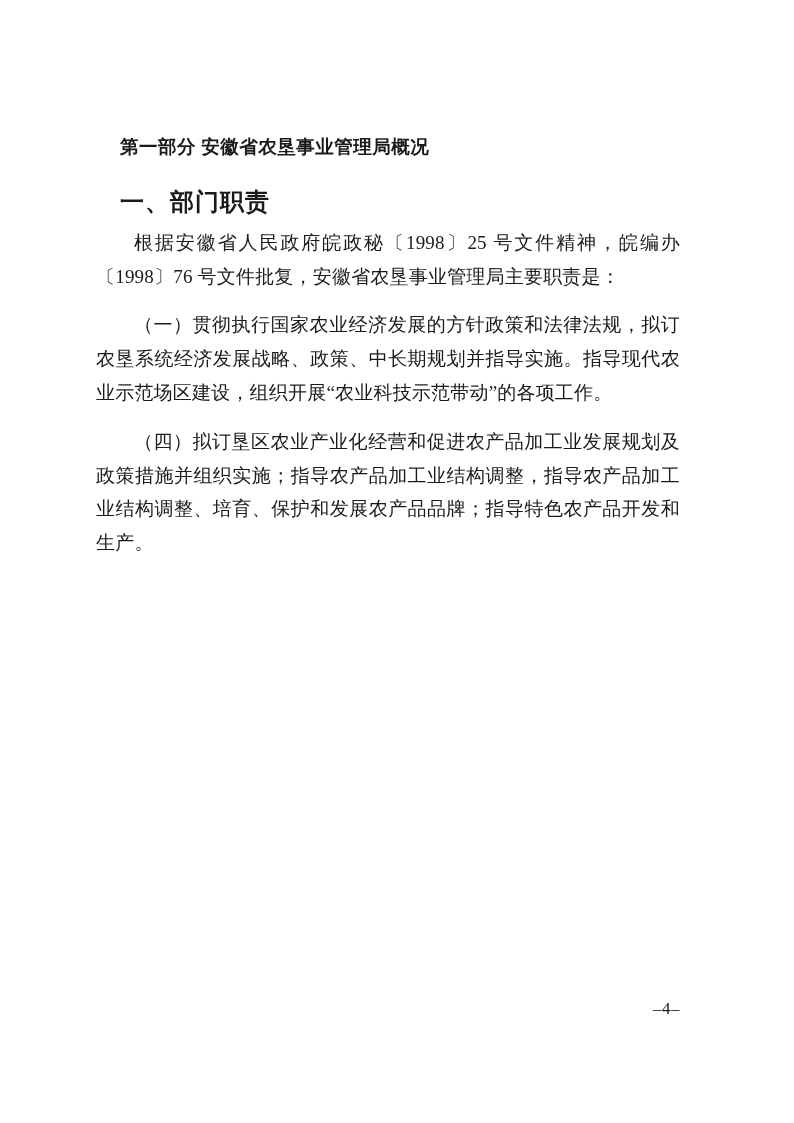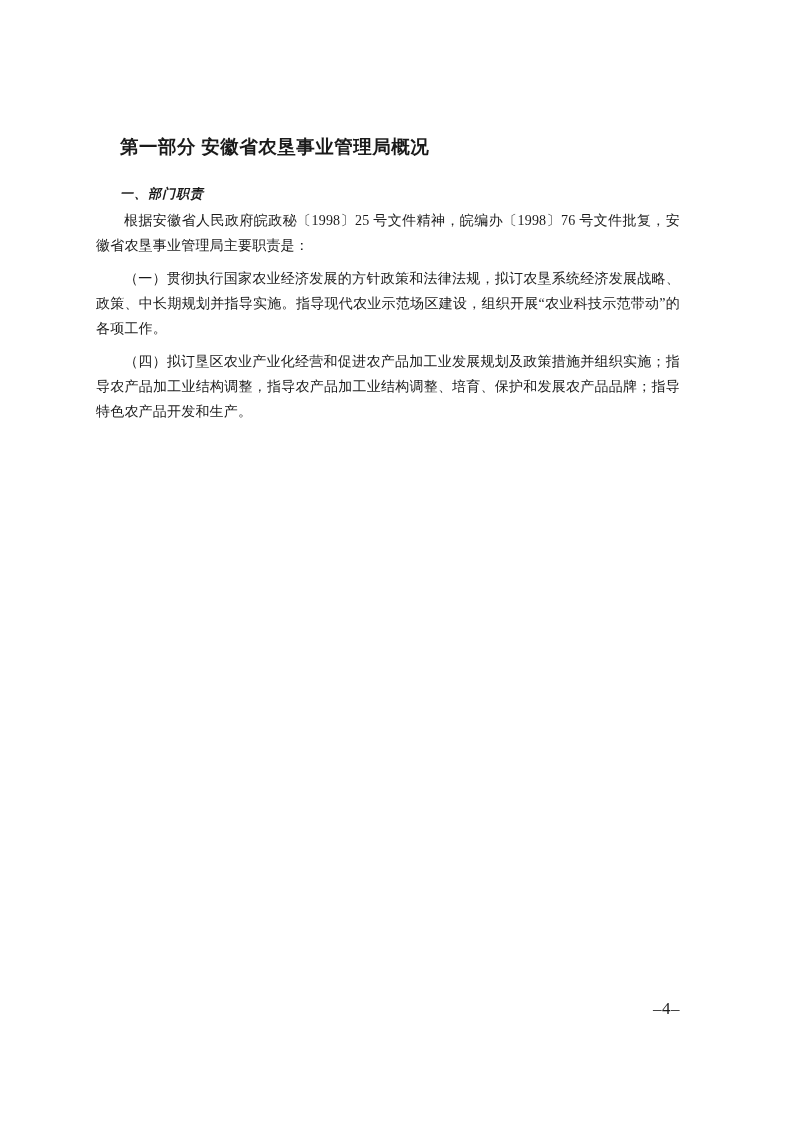--- a/index.html
+++ b/index.html
@@ -26,39 +26,38 @@
   }
   .section-title {
     font-size: 18.5px;
     font-weight: bold;
     letter-spacing: 0.5px;
     margin: 0 0 0 0;
     padding-left: 24px;
     line-height: 1.5;
   }
   .sub-title {
-    font-size: 13px;
+    font-size: 24px;
     font-weight: bold;
     letter-spacing: 1px;
     margin: 22px 0 6px 0;
     padding-left: 24px;
     line-height: 1.5;
-    font-style: italic;
   }
   p.body-text {
-    font-size: 14px;
+    font-size: 19px;
     line-height: 1.78;
     margin: 0 0 0 0;
     text-align: justify;
     text-justify: inter-ideograph;
     text-indent: 2em;
     letter-spacing: 0.2px;
   }
   p.body-text + p.body-text {
-    margin-top: 8px;
+    margin-top: 15px;
   }
   .page-number {
     position: absolute;
     right: 96px;
     bottom: 108px;
     font-size: 17px;
     letter-spacing: 0.5px;
     color: #1a1a1a;
   }
 </style>

